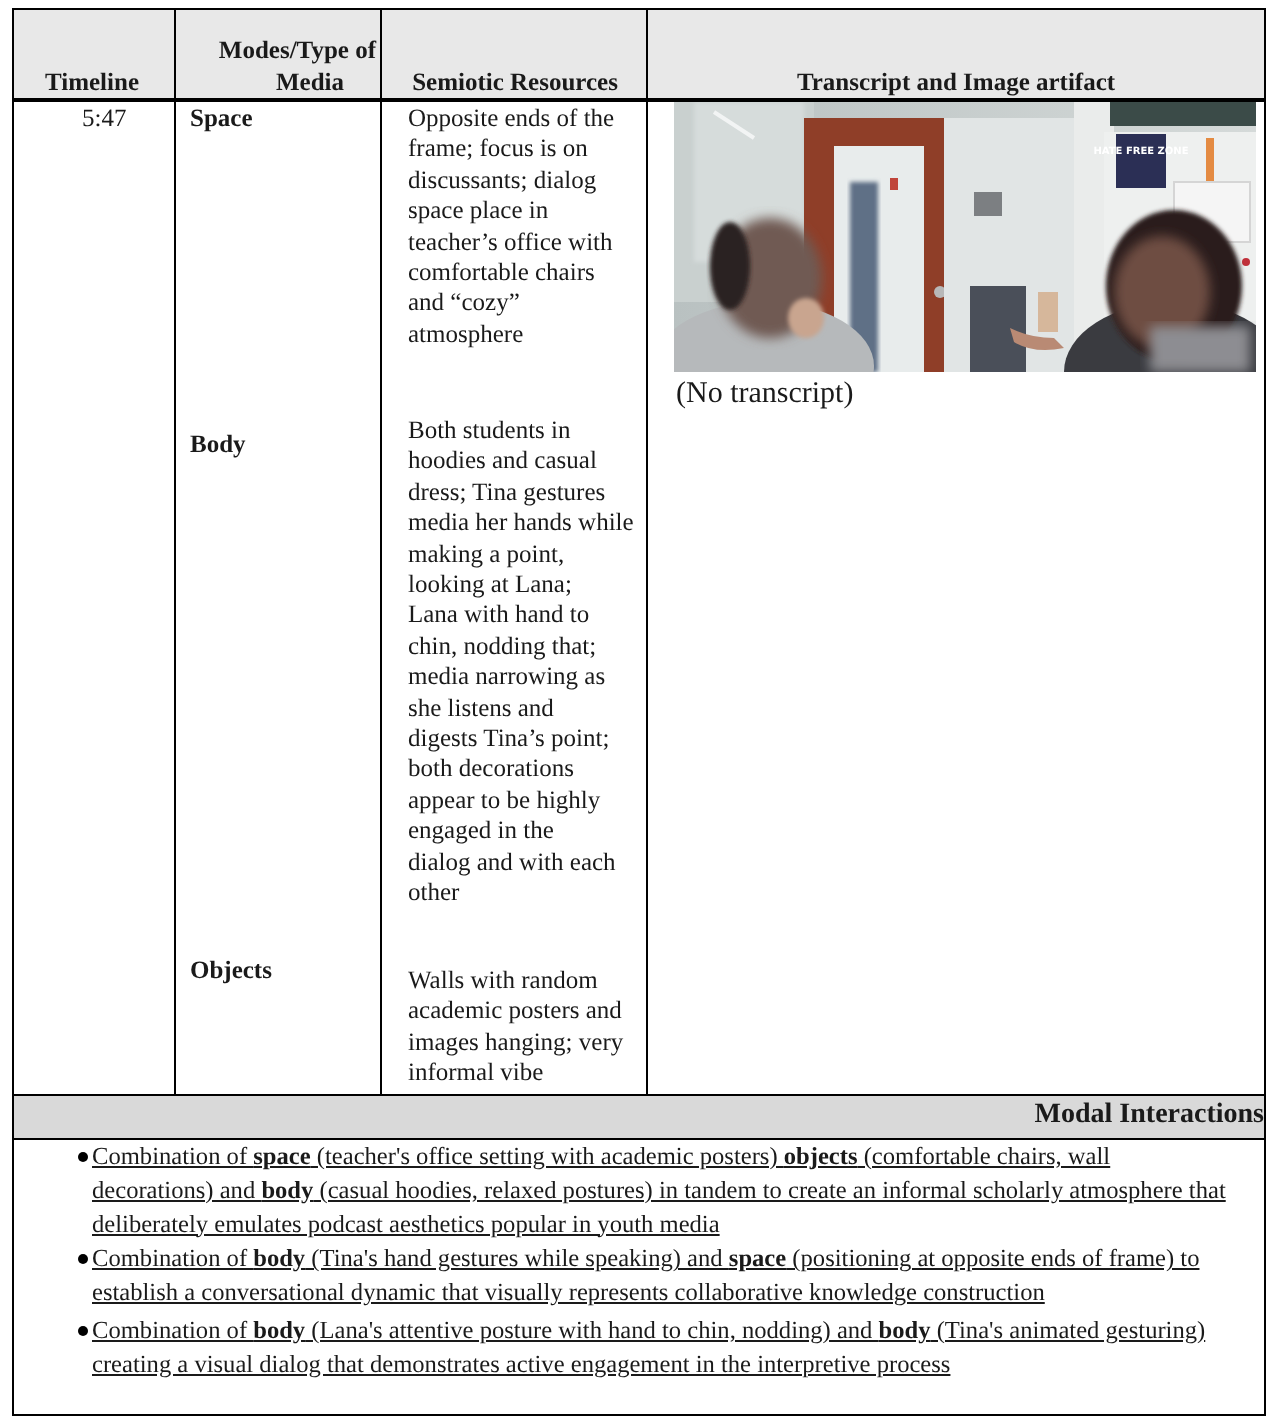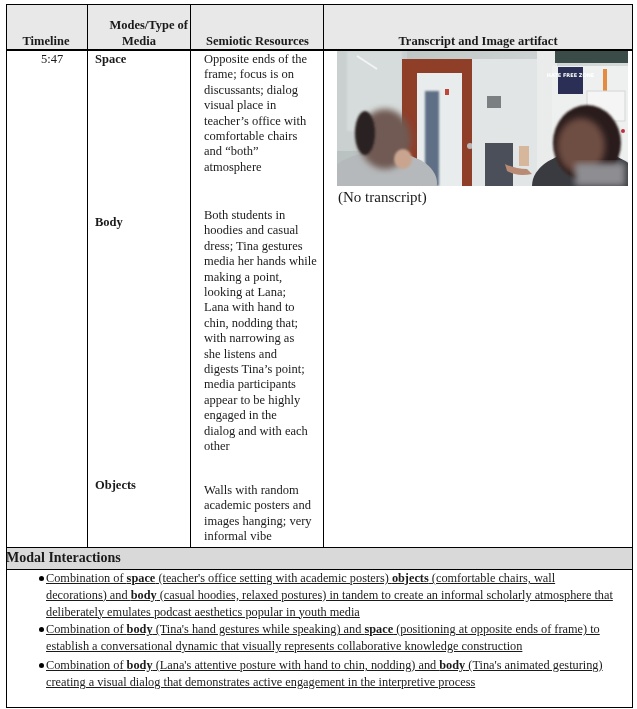--- a/index.html
+++ b/index.html
@@ -18,67 +18,67 @@
   }
   .cell-text { position: absolute; font-size: 12.5px; line-height: 15.4px; }
   .mode-label { position: absolute; font-weight: bold; font-size: 12.5px; }
   .u { text-decoration-color: #2f5fb3; margin-top: 26px; }
   .photo {
     position: absolute; left: 337px; top: 51px; width: 291px; height: 135px;
     overflow: hidden; background: #cfd3d2;
   }
   .caption { position: absolute; left: 338px; top: 189px; font-size: 15px; }
   .modal-hdr { position: absolute; left: 6px; top: 548px; width: 626px; height: 21px; background: #d9d9d9; }
-  .modal-title { position: absolute; left: 0; right: 0; top: 2px; text-align: left; font-weight: bold; font-size: 14px; }
+  .modal-title { position: absolute; left: 0; right: 0; top: 2px; text-align: right; font-weight: bold; font-size: 14px; }
   .bullets { position: absolute; left: 6px; top: 570px; width: 626px; font-size: 12.3px; line-height: 16.8px; }
   .bullet { position: relative; padding-left: 40px; padding-right: 16px; margin-bottom: 1px; text-decoration: underline; }
   .bullet .dot { position: absolute; left: 33px; top: 6px; width: 5px; height: 5px; border-radius: 50%; background: #000; }
   b { font-weight: bold; }
 </style>
 </head>
 <body>
 
 <div class="abs hdr-bg" style="left:6px;top:4px;width:626px;height:46px;"></div>
 
 <div class="hdr-text" style="left:6px;top:33px;width:80px;text-align:center;">Timeline</div>
 <div class="hdr-text" style="left:88px;top:17px;width:102px;text-align:right;padding-right:2px;box-sizing:border-box;">Modes/Type of</div>
-<div class="hdr-text" style="left:88px;top:33px;width:102px;">Media</div>
+<div class="hdr-text" style="left:104px;top:33px;width:102px;">Media</div>
 <div class="hdr-text" style="left:191px;top:33px;width:133px;">Semiotic Resources</div>
 <div class="hdr-text" style="left:324px;top:33px;width:308px;">Transcript and Image artifact</div>
 
 <div class="cell-text" style="left:19px;top:52px;margin-left:22px;">5:47</div>
 
 <div class="mode-label" style="left:95px;top:52px;">Space</div>
 <div class="mode-label" style="left:95px;top:215px;">Body</div>
 <div class="mode-label" style="left:95px;top:478px;">Objects</div>
 
 <div class="cell-text" style="left:204px;top:52px;width:120px;">
   <div>Opposite ends of the</div>
   <div>frame; focus is on</div>
   <div>discussants; dialog</div>
-  <div>visual place in</div>
+  <div>space place in</div>
   <div>teacher’s office with</div>
   <div>comfortable chairs</div>
-  <div>and “both”</div>
+  <div>and “cozy”</div>
   <div>atmosphere</div>
 </div>
 
 <div class="cell-text" style="left:204px;top:208px;width:120px;">
   <div><span>Both students </span><span class="u">in</span></div>
   <div>hoodies and casual</div>
   <div>dress; Tina gestures</div>
   <div>media her hands while</div>
   <div>making a point,</div>
   <div>looking at Lana;</div>
   <div>Lana with hand to</div>
   <div>chin, nodding that;</div>
-  <div>with narrowing as</div>
+  <div>media narrowing as</div>
   <div>she listens and</div>
   <div>digests Tina’s point;</div>
-  <div>media participants</div>
+  <div>both decorations</div>
   <div>appear to be highly</div>
   <div>engaged in the</div>
   <div>dialog and with each</div>
   <div>other</div>
 </div>
 
 <div class="cell-text" style="left:204px;top:483px;width:120px;">
   <div>Walls with random</div>
   <div>academic posters and</div>
   <div>images hanging; very</div>

